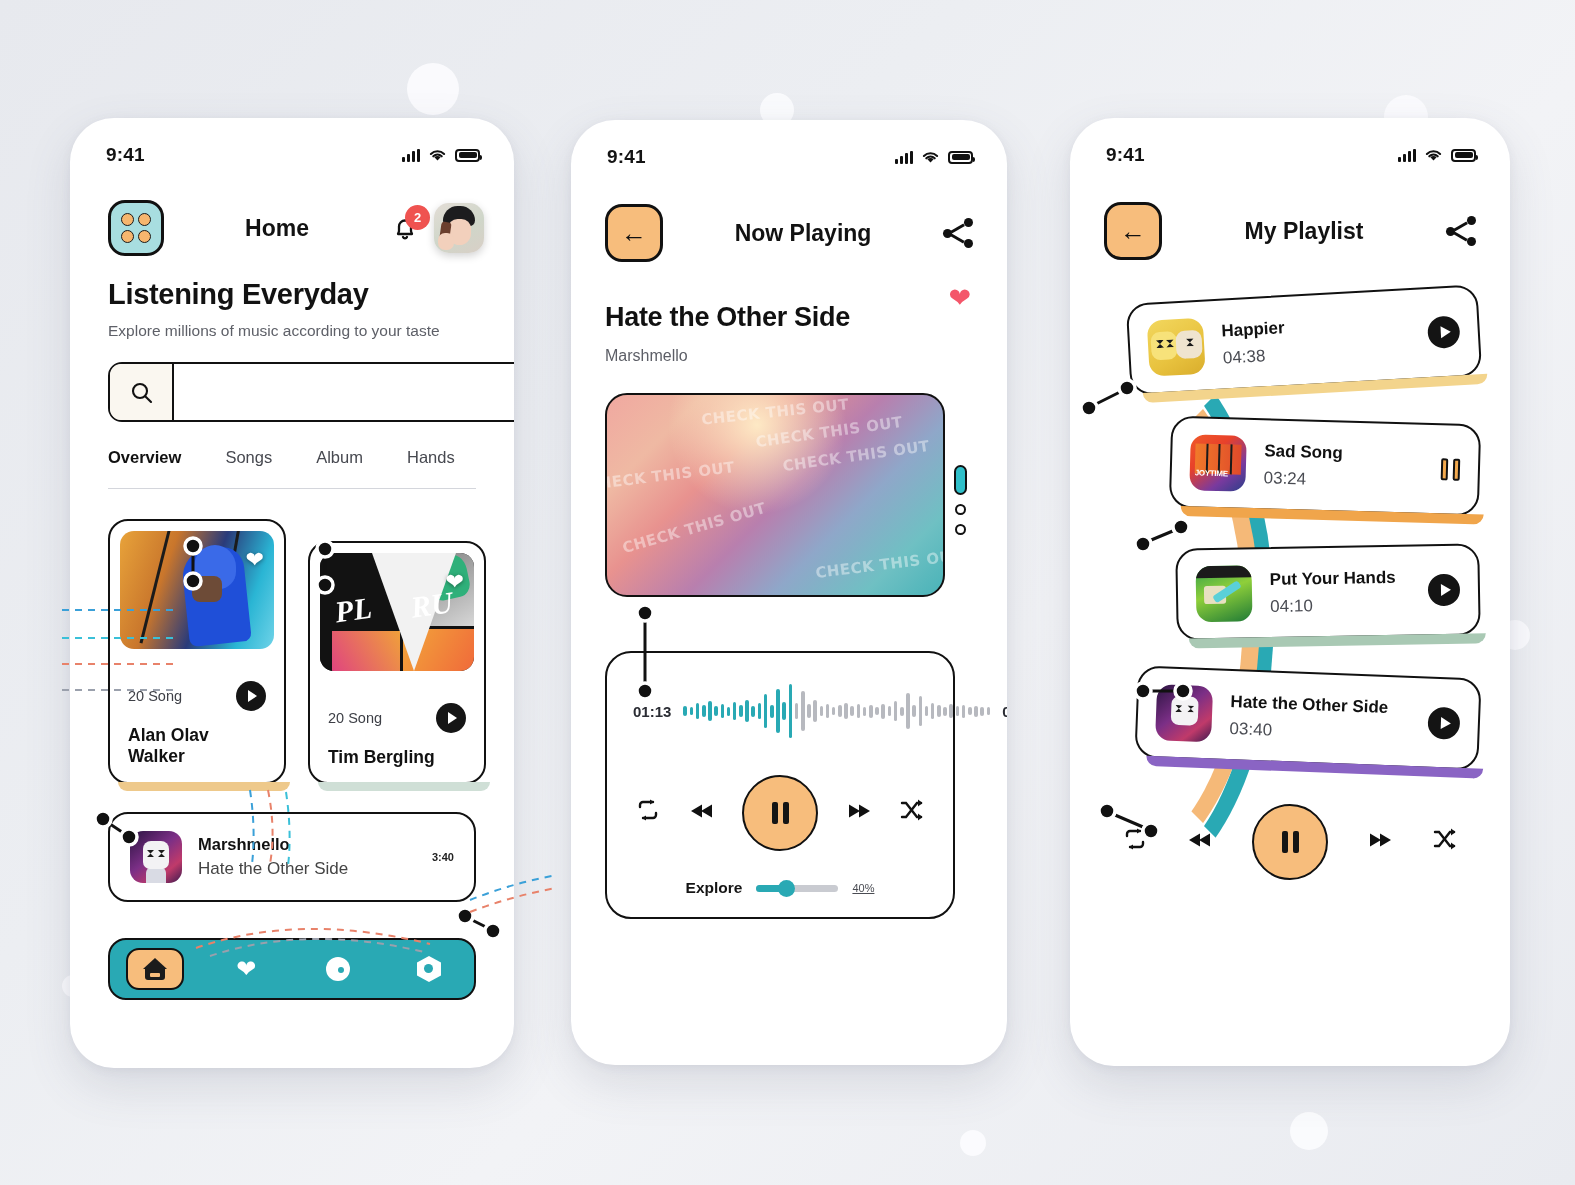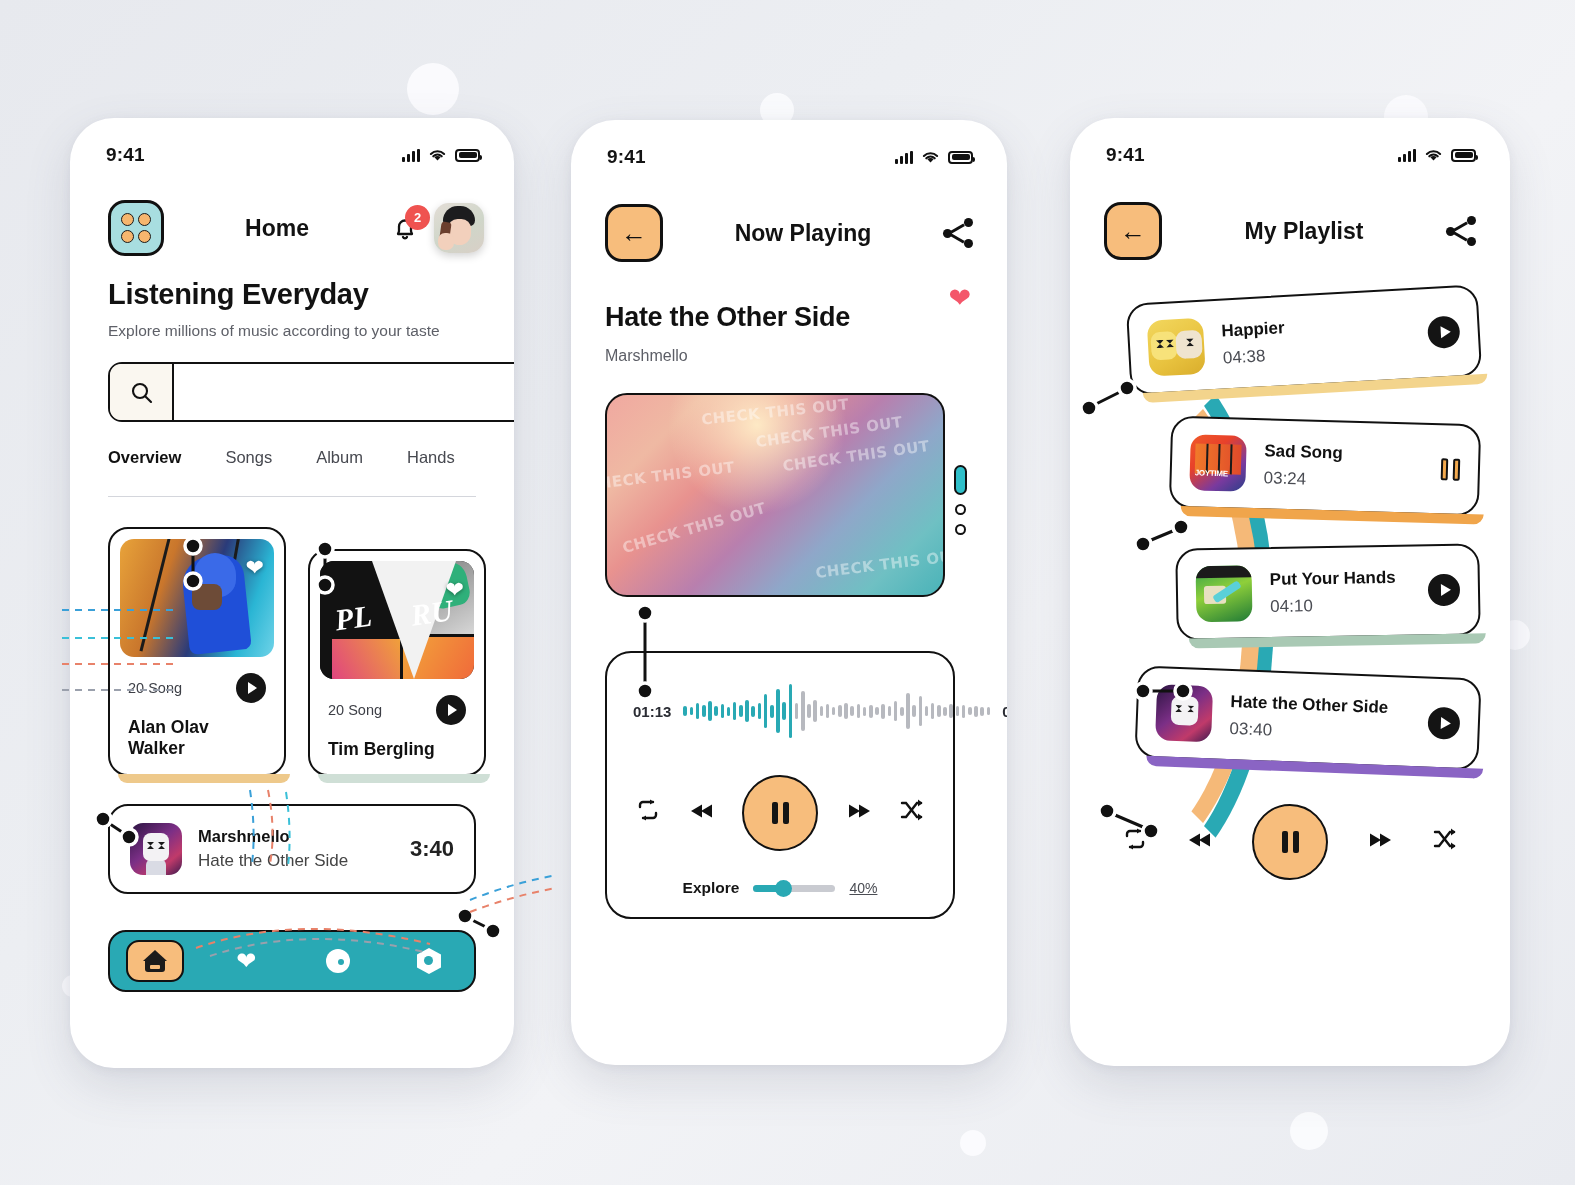--- a/index.html
+++ b/index.html
@@ -69,21 +69,21 @@
     border:2.6px solid #111;border-radius:14px;background:#fff;position:relative;}
   .search-wrap::after{content:"";position:absolute;left:6px;right:-4px;bottom:-7px;height:7px;
     background:#111;border-radius:0 0 14px 14px;z-index:-1;}
   .search-icon-box{width:64px;display:flex;align-items:center;justify-content:center;
     background:#faf7f0;border-right:2.6px solid #111;border-radius:11px 0 0 11px;}
   .search-input{flex:1;border:0;outline:0;font-family:inherit;font-size:18px;font-weight:600;
     color:#17181c;padding-left:20px;background:transparent;}
   .search-input::placeholder{color:#17181c;}
 
   
-  .tabs{display:flex;gap:0;margin:26px 38px 0;border-bottom:1.8px solid #d4d6dc;padding-bottom:16px;}
+  .tabs{display:flex;gap:0;margin:26px 38px 0;border-bottom:1.8px solid #d4d6dc;padding-bottom:8px;}
   .tab{font-size:16.5px;color:#474950;padding:0 0 13px;margin-right:44px;position:relative;}
   .tab.active{font-weight:700;color:#111;}
   .tab.active .hl{position:absolute;left:-3px;right:-3px;bottom:16px;height:10px;background:#f7bd7c;z-index:-1;}
 
   
   .cards{display:flex;gap:22px;padding:30px 0 0 38px;}
   .alb{width:178px;background:#fff;border:2.6px solid #111;border-radius:20px;padding:10px 10px 14px;position:relative;}
   .alb::after{content:"";position:absolute;left:8px;right:-6px;bottom:-9px;height:9px;border-radius:0 0 18px 18px;}
   .alb.a1::after{background:#eec98b;}
   .alb.a2::after{background:#cfdfd6;}
@@ -104,21 +104,21 @@
   .art2 .t4{right:4%;top:2%;width:40px;height:44px;background:#2fb07a;border-radius:40% 40% 30% 30%;transform:rotate(-12deg);}
   .art2 .t5{right:18%;top:0;width:40px;height:36px;background:#cf4bbf;border-radius:0 0 50% 50%;}
   .art2 .t6{right:0;bottom:0;width:46%;height:36%;background:linear-gradient(120deg,#f2a63a,#f06a3a);}
   .art2 .t7{left:8%;bottom:0;width:44%;height:34%;background:linear-gradient(60deg,#e0457f,#f0a03a);}
   .art2 .gl{position:absolute;color:#fff;font-weight:700;font-style:italic;font-size:30px;
     font-family:"Liberation Serif",serif;}
   .art2 .g1{left:10%;top:34%;transform:rotate(-8deg);}
   .art2 .g2{right:14%;top:30%;transform:rotate(-8deg);}
   .heart-fav{position:absolute;right:20px;top:26px;color:#fff;font-size:22px;
     filter:drop-shadow(0 1px 2px rgba(0,0,0,.4));}
-  .alb-meta{display:flex;align-items:center;justify-content:space-between;padding:16px 8px 0;}
+  .alb-meta{display:flex;align-items:center;justify-content:space-between;padding:32px 8px 0;}
   .alb-count{font-size:14.5px;color:#3d3f46;}
   .play-dot{width:30px;height:30px;border-radius:50%;background:#151515;display:flex;
     align-items:center;justify-content:center;}
   .play-dot::after{content:"";border-left:9px solid #fff;border-top:6px solid transparent;
     border-bottom:6px solid transparent;margin-left:3px;}
   .alb-name{font-size:17.5px;font-weight:700;color:#111;padding:14px 8px 0;}
 
   
   .mini{position:relative;margin:28px 38px 0;background:#fff;border:2.6px solid #111;
     border-radius:20px;padding:17px 20px;display:flex;align-items:center;gap:16px;}
@@ -127,21 +127,21 @@
   .mini-art{width:52px;height:52px;border-radius:13px;flex:none;position:relative;overflow:hidden;
     background:linear-gradient(140deg,#2a1340,#7b2f86 45%,#c03a6a 75%,#3a1a50);}
   .mini-art .mm{position:absolute;left:13px;top:10px;width:26px;height:28px;background:#f3f2f4;border-radius:8px 8px 7px 7px;}
   .mini-art .mm::before,.mini-art .mm::after{content:"";position:absolute;top:9px;width:7px;height:7px;background:#1b1b1b;}
   .mini-art .mm::before{left:4px;clip-path:polygon(0 0,100% 0,0 100%,100% 100%);}
   .mini-art .mm::after{right:4px;clip-path:polygon(0 0,100% 0,0 100%,100% 100%);}
   .mini-art .bd{position:absolute;left:16px;bottom:0;width:20px;height:16px;background:#d9dbe4;border-radius:6px 6px 0 0;}
   .mini-txt{flex:1;}
   .mini-artist{font-size:16.5px;font-weight:700;color:#111;}
   .mini-song{font-size:17px;color:#444;margin-top:5px;}
-  .mini-dur{font-size:22px;font-weight:700;color:#222;}
+  .mini-dur{font-size:11px;font-weight:700;color:#222;}
 
   
   .bnav{position:relative;margin:36px 38px 0;height:62px;background:#29a9b4;border-radius:18px;
     border:2.4px solid #111;display:flex;align-items:center;padding:0 16px;justify-content:space-between;}
   .bnav::after{content:"";position:absolute;left:8px;right:-5px;bottom:-8px;height:8px;
     background:#f4f4f6;border:2.4px solid #111;border-top:0;border-radius:0 0 18px 18px;z-index:-1;}
   .nav-btn{width:58px;height:42px;display:flex;align-items:center;justify-content:center;}
   .nav-btn.sel{background:#f7bd7c;border:2.4px solid #111;border-radius:13px;}
   .ic-home{width:24px;height:22px;position:relative;}
   .ic-home::before{content:"";position:absolute;left:0;top:0;width:0;height:0;
@@ -201,21 +201,21 @@
   .ctrls{display:flex;align-items:center;justify-content:space-between;padding:28px 8px 0;}
   .cbtn{font-size:22px;color:#121212;}
   .pbig{width:76px;height:76px;border-radius:50%;background:#f7bd7c;border:2.8px solid #111;
     display:flex;align-items:center;justify-content:center;gap:5px;}
   .pbig span{width:6px;height:22px;background:#141414;border-radius:2px;}
   .spk{display:flex;align-items:center;justify-content:center;gap:14px;padding:28px 0 0;}
   .spk-l{font-size:15.5px;font-weight:700;color:#151515;}
   .slider{width:82px;height:7px;border-radius:5px;background:#c9cbd1;position:relative;}
   .slider .fill{position:absolute;left:0;top:0;height:7px;width:26px;border-radius:5px;background:#29a9b4;}
   .slider .knb{position:absolute;left:22px;top:-5px;width:17px;height:17px;border-radius:50%;background:#29a9b4;}
-  .spk-v{font-size:14px;color:#4a4c53;text-decoration:underline;}
+  .spk-v{font-size:11px;color:#4a4c53;text-decoration:underline;}
 
   
   .arcs{position:absolute;left:-96px;top:218px;width:330px;height:580px;z-index:0;}
   .arc{position:absolute;border-radius:50%;border-style:solid;}
   .arc-teal{left:0;top:0;width:300px;height:560px;border-width:17px;border-color:#29a9b4;
     border-left-color:transparent;border-top-color:transparent;border-bottom-color:transparent;}
   .arc-orng{left:-14px;top:16px;width:300px;height:528px;border-width:17px;border-color:#f5b978;
     border-left-color:transparent;border-top-color:transparent;border-bottom-color:transparent;}
   .plist{position:relative;z-index:5;padding:34px 30px 0 58px;}
   .pitem{position:relative;background:#fff;border:2.6px solid #111;border-radius:22px;

